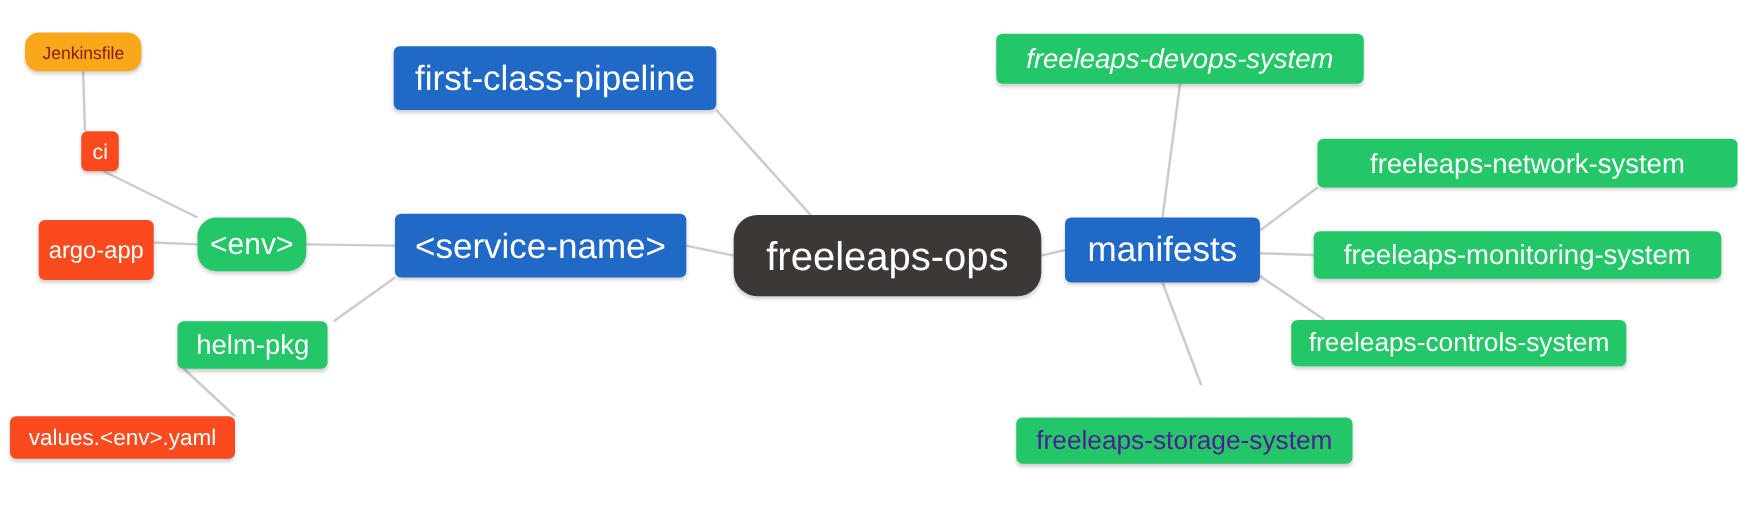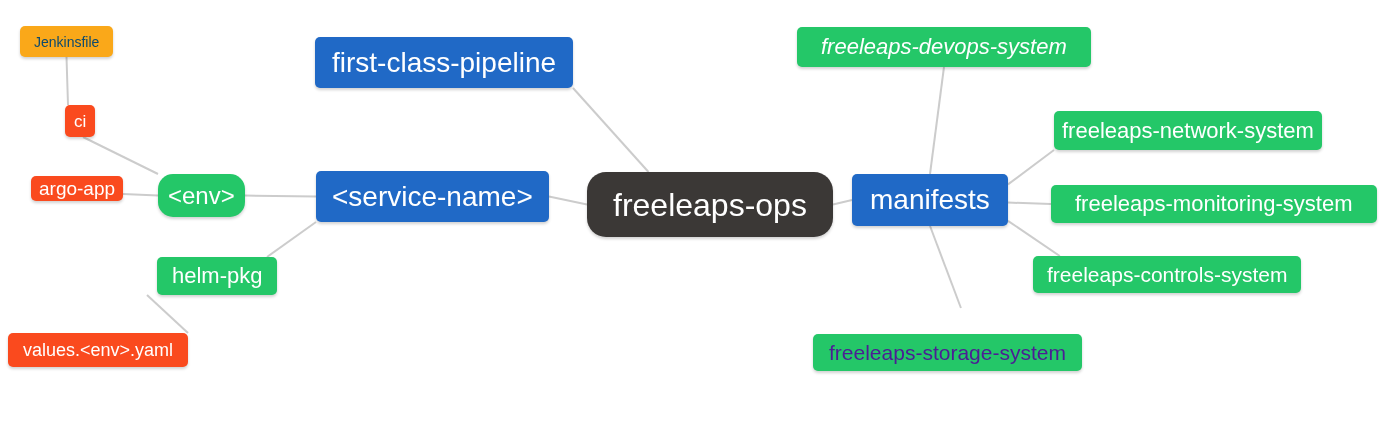--- a/index.html
+++ b/index.html
@@ -51,54 +51,54 @@
       <line x1="188" y1="333" x2="147" y2="295" stroke="#CCCCCC" stroke-width="2"></line>
       <line x1="573" y1="88" x2="648.5" y2="172" stroke="#CCCCCC" stroke-width="2"></line>
       <line x1="549" y1="196.5" x2="587" y2="204.5" stroke="#CCCCCC" stroke-width="2"></line>
       <line x1="833" y1="204.5" x2="852" y2="200" stroke="#CCCCCC" stroke-width="2"></line>
       <line x1="944" y1="67" x2="930" y2="174" stroke="#CCCCCC" stroke-width="2"></line>
       <line x1="1008" y1="184.4" x2="1054" y2="150" stroke="#CCCCCC" stroke-width="2"></line>
       <line x1="1008" y1="202.6" x2="1051" y2="204" stroke="#CCCCCC" stroke-width="2"></line>
       <line x1="1008" y1="220.8" x2="1059.8" y2="256" stroke="#CCCCCC" stroke-width="2"></line>
       <line x1="930" y1="226" x2="960.95" y2="308" stroke="#CCCCCC" stroke-width="2"></line>
     </svg>
-<div class="node" style="left: 20px; top: 26px; height: 31px; padding: 0px 14px; font-size: 14px; background: rgb(250, 168, 25); color: #0c4a6e;">
+<div class="node" style="left: 20px; top: 26px; height: 31px; padding: 0px 14px; font-size: 14px; background: rgb(250, 168, 25); color: #7f1d1d; border-radius: 11px;">
       <span>Jenkinsfile</span>
     </div>
     <div class="node" style="left: 53px; top: 105px; height: 32px; padding: 0px 9px; font-size: 17px; background: rgb(250, 74, 30); color: rgb(255, 255, 255); margin-left: 12px;">
       <span>ci</span>
     </div>
-    <div class="node" style="left: 31px; top: 176px; height: 25px; padding: 0px 8px; font-size: 19px; background: rgb(250, 74, 30); color: rgb(255, 255, 255);">
+    <div class="node" style="left: 31px; top: 176px; height: 48px; padding: 0px 8px; font-size: 19px; background: rgb(250, 74, 30); color: rgb(255, 255, 255);">
       <span>argo-app</span>
     </div>
     <div class="node" style="left: 158px; top: 174px; height: 43px; padding: 0px 10px; font-size: 24px; background: rgb(36, 199, 104); color: rgb(255, 255, 255); border-radius: 15px;">
       <span>&lt;env&gt;</span>
     </div>
-    <div class="node" style="left: 157px; top: 257px; height: 38px; padding: 0px 15px; font-size: 22px; background: rgb(36, 199, 104); color: rgb(255, 255, 255);">
+    <div class="node" style="left: 142px; top: 257px; height: 38px; padding: 0px 15px; font-size: 22px; background: rgb(36, 199, 104); color: rgb(255, 255, 255);">
       <span>helm-pkg</span>
     </div>
     <div class="node" style="left: 8px; top: 333px; height: 34px; padding: 0px 15px; font-size: 18px; background: rgb(250, 74, 30); color: rgb(255, 255, 255);">
       <span>values.&lt;env&gt;.yaml</span>
     </div>
     <div class="node" style="left: 315px; top: 37px; height: 51px; padding: 0px 17px; font-size: 28px; background: rgb(32, 105, 198); color: rgb(255, 255, 255);">
       <span>first-class-pipeline</span>
     </div>
     <div class="node" style="left: 316px; top: 171px; height: 51px; padding: 0px 16px; font-size: 28px; background: rgb(32, 105, 198); color: rgb(255, 255, 255); align-items: center;">
       <span>&lt;service-name&gt;</span>
     </div>
     <div class="node" style="left: 587px; top: 172px; height: 65px; padding: 0px 26px; font-size: 32px; background: rgb(59, 56, 54); color: rgb(255, 255, 255); border-radius: 19px;">
       <span>freeleaps-ops</span>
     </div>
     <div class="node" style="left: 852px; top: 174px; height: 52px; padding: 0px 18px; font-size: 28px; background: rgb(32, 105, 198); color: rgb(255, 255, 255);">
       <span>manifests</span>
     </div>
     <div class="node" style="left: 797px; top: 27px; height: 40px; padding: 0px 24px; font-size: 22px; background: rgb(36, 199, 104); color: rgb(255, 255, 255); font-style: italic;">
       <span>freeleaps-devops-system</span>
     </div>
-    <div class="node" style="left: 1054px; top: 111px; height: 39px; padding: 0px 8px; font-size: 22px; background: rgb(36, 199, 104); color: rgb(255, 255, 255);">
+    <div class="node" style="left: 1054px; top: 111px; height: 39px; padding: 0px 42px; font-size: 22px; background: rgb(36, 199, 104); color: rgb(255, 255, 255);">
       <span>freeleaps-network-system</span>
     </div>
     <div class="node" style="left: 1051px; top: 185px; height: 38px; padding: 0px 24px; font-size: 22px; background: rgb(36, 199, 104); color: rgb(255, 255, 255); text-align: right;">
       <span>freeleaps-monitoring-system</span>
     </div>
     <div class="node" style="left: 1033px; top: 256px; height: 37px; padding: 0px 14px; font-size: 21px; background: rgb(36, 199, 104); color: rgb(255, 255, 255);">
       <span>freeleaps-controls-system</span>
     </div>
     <div class="node" style="left: 813px; top: 308px; height: 37px; padding: 0px 16px; font-size: 21px; background: rgb(36, 199, 104); color: #4c1d95; margin-top: 26px;">
       <span>freeleaps-storage-system</span>

